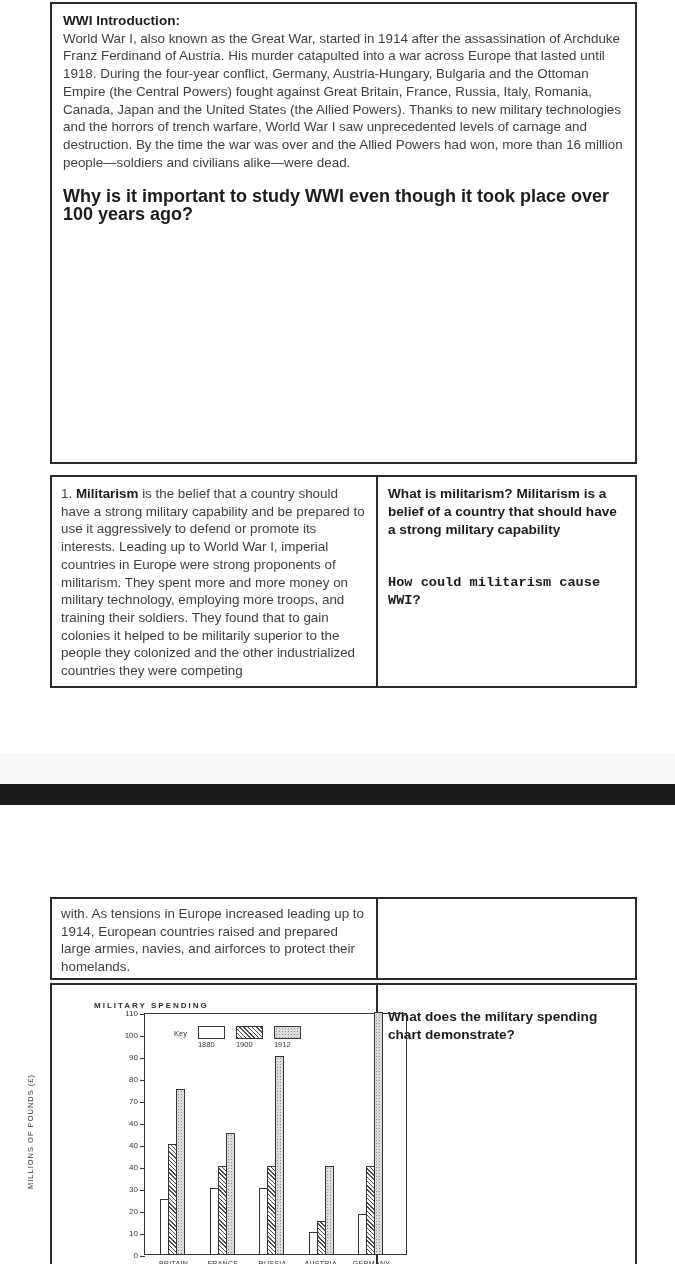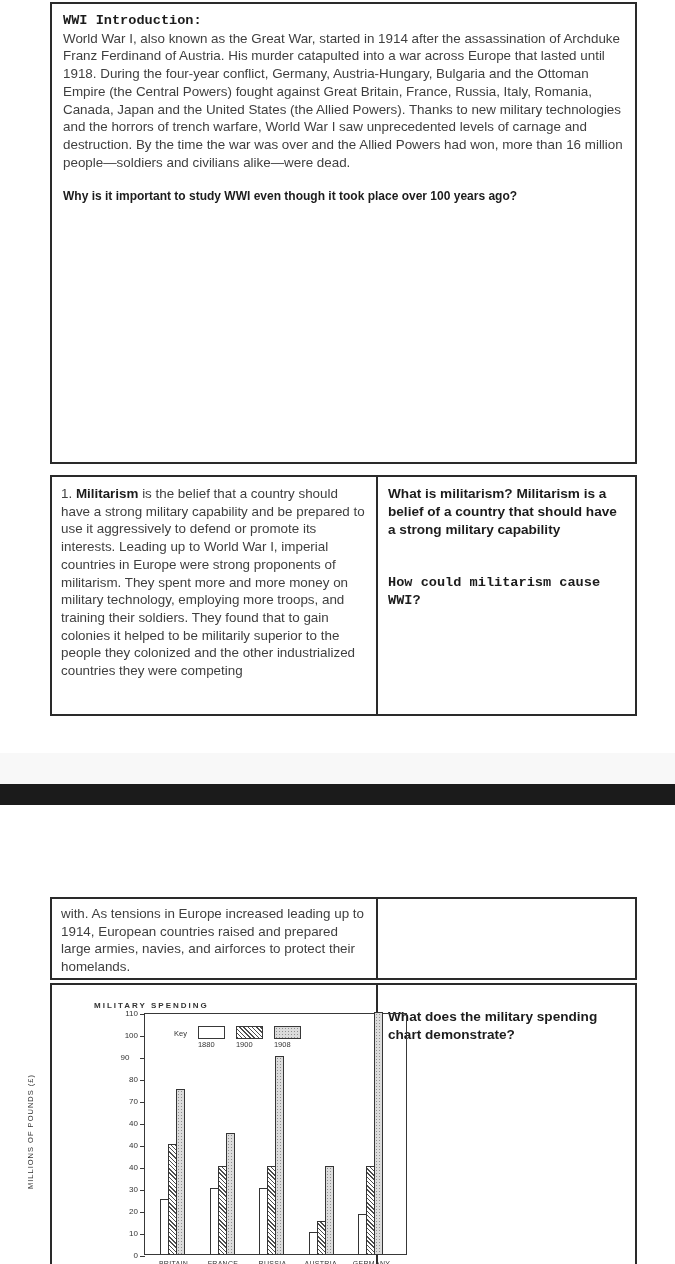--- a/index.html
+++ b/index.html
@@ -20,31 +20,31 @@
     margin-left: 50px;
     width: 587px;
     border: 2px solid #2a2a2a;
     background: #fff;
   }
   .intro-box { margin-top: 2px; height: 462px; padding: 8px 11px; }
   .two-col { display: flex; align-items: stretch; }
   .col-left { width: 326px; border-right: 2px solid #2a2a2a; padding: 8px 9px; }
   .col-right { flex: 1; padding: 8px 10px; }
 
-  .militarism-table { margin-top: 11px; height: 241px; }
+  .militarism-table { margin-top: 11px; height: 213px; }
   .p2-row1 { margin-top: 92px; height: 83px; }
   .p2-row2 { margin-top: 3px; height: 300px; }
   .p2-row2 .col-left { padding: 0; position: relative; }
   .p2-row2 .col-right { padding: 23px 10px 0 10px; }
   .p2-row1 .col-left { padding: 6px 9px; }
 
   .body-text { font-size: 13.4px; line-height: 17.7px; color: #3f3f3f; }
   .bold-text { font-weight: bold; color: #1c1c1c; }
-  .intro-heading { font-size: 13.6px; line-height: 17.7px; font-family: Liberation Mono, monospace; }
-  .intro-question { margin-top: 17px; font-size: 12px; line-height: 17.7px; }
+  .intro-heading { font-size: 13.6px; line-height: 17.7px; }
+  .intro-question { margin-top: 17px; font-size: 18px; line-height: 17.7px; }
   .qa-block { font-size: 13.6px; line-height: 17.8px; }
   .qa-gap { margin-top: 36px; font-family: Liberation Mono, monospace; }
 
   
   .chart { position: relative; width: 100%; height: 100%; color: #2e2e2e; }
   .chart-title {
     position: absolute; left: 42px; top: 16px; width: 263px;
     text-align: left; font-size: 8px; letter-spacing: 2px; font-weight: bold; color: #333;
   }
   .plot {
@@ -131,42 +131,42 @@
           <div class="legend-item">
                 <div class="legend-swatch fill-plain"></div>
                 <div class="legend-name">1880</div>
               </div>
               <div class="legend-item">
                 <div class="legend-swatch fill-hatch"></div>
                 <div class="legend-name">1900</div>
               </div>
               <div class="legend-item">
                 <div class="legend-swatch fill-stipple"></div>
-                <div class="legend-name">1908</div>
+                <div class="legend-name">1912</div>
               </div>
             </div>
         <div class="ytick-label" style="top: 237px;">0</div>
             <div class="ytick-mark" style="top: 242px;"></div>
             <div class="ytick-label" style="top: 215px;">10</div>
             <div class="ytick-mark" style="top: 220px;"></div>
             <div class="ytick-label" style="top: 193px;">20</div>
             <div class="ytick-mark" style="top: 198px;"></div>
             <div class="ytick-label" style="top: 171px;">30</div>
             <div class="ytick-mark" style="top: 176px;"></div>
             <div class="ytick-label" style="top: 149px;">40</div>
             <div class="ytick-mark" style="top: 154px;"></div>
             <div class="ytick-label" style="top: 127px;">40</div>
             <div class="ytick-mark" style="top: 132px;"></div>
             <div class="ytick-label" style="top: 105px;">40</div>
             <div class="ytick-mark" style="top: 110px;"></div>
             <div class="ytick-label" style="top: 83px;">70</div>
             <div class="ytick-mark" style="top: 88px;"></div>
             <div class="ytick-label" style="top: 61px;">80</div>
             <div class="ytick-mark" style="top: 66px;"></div>
-            <div class="ytick-label" style="top: 39px; text-align: center;">90</div>
+            <div class="ytick-label" style="top: 39px;">90</div>
             <div class="ytick-mark" style="top: 44px;"></div>
             <div class="ytick-label" style="top: 17px;">100</div>
             <div class="ytick-mark" style="top: 22px;"></div>
             <div class="ytick-label" style="top: -5px;">110</div>
             <div class="ytick-mark" style="top: -2.84217e-14px;"></div>
             <div class="bar-group" style="left: 15px;">
               <div class="bar fill-plain" style="height: 55px;"></div>
               <div class="bar fill-hatch" style="height: 110px;"></div>
               <div class="bar fill-stipple" style="height: 165px;"></div>
             </div>

